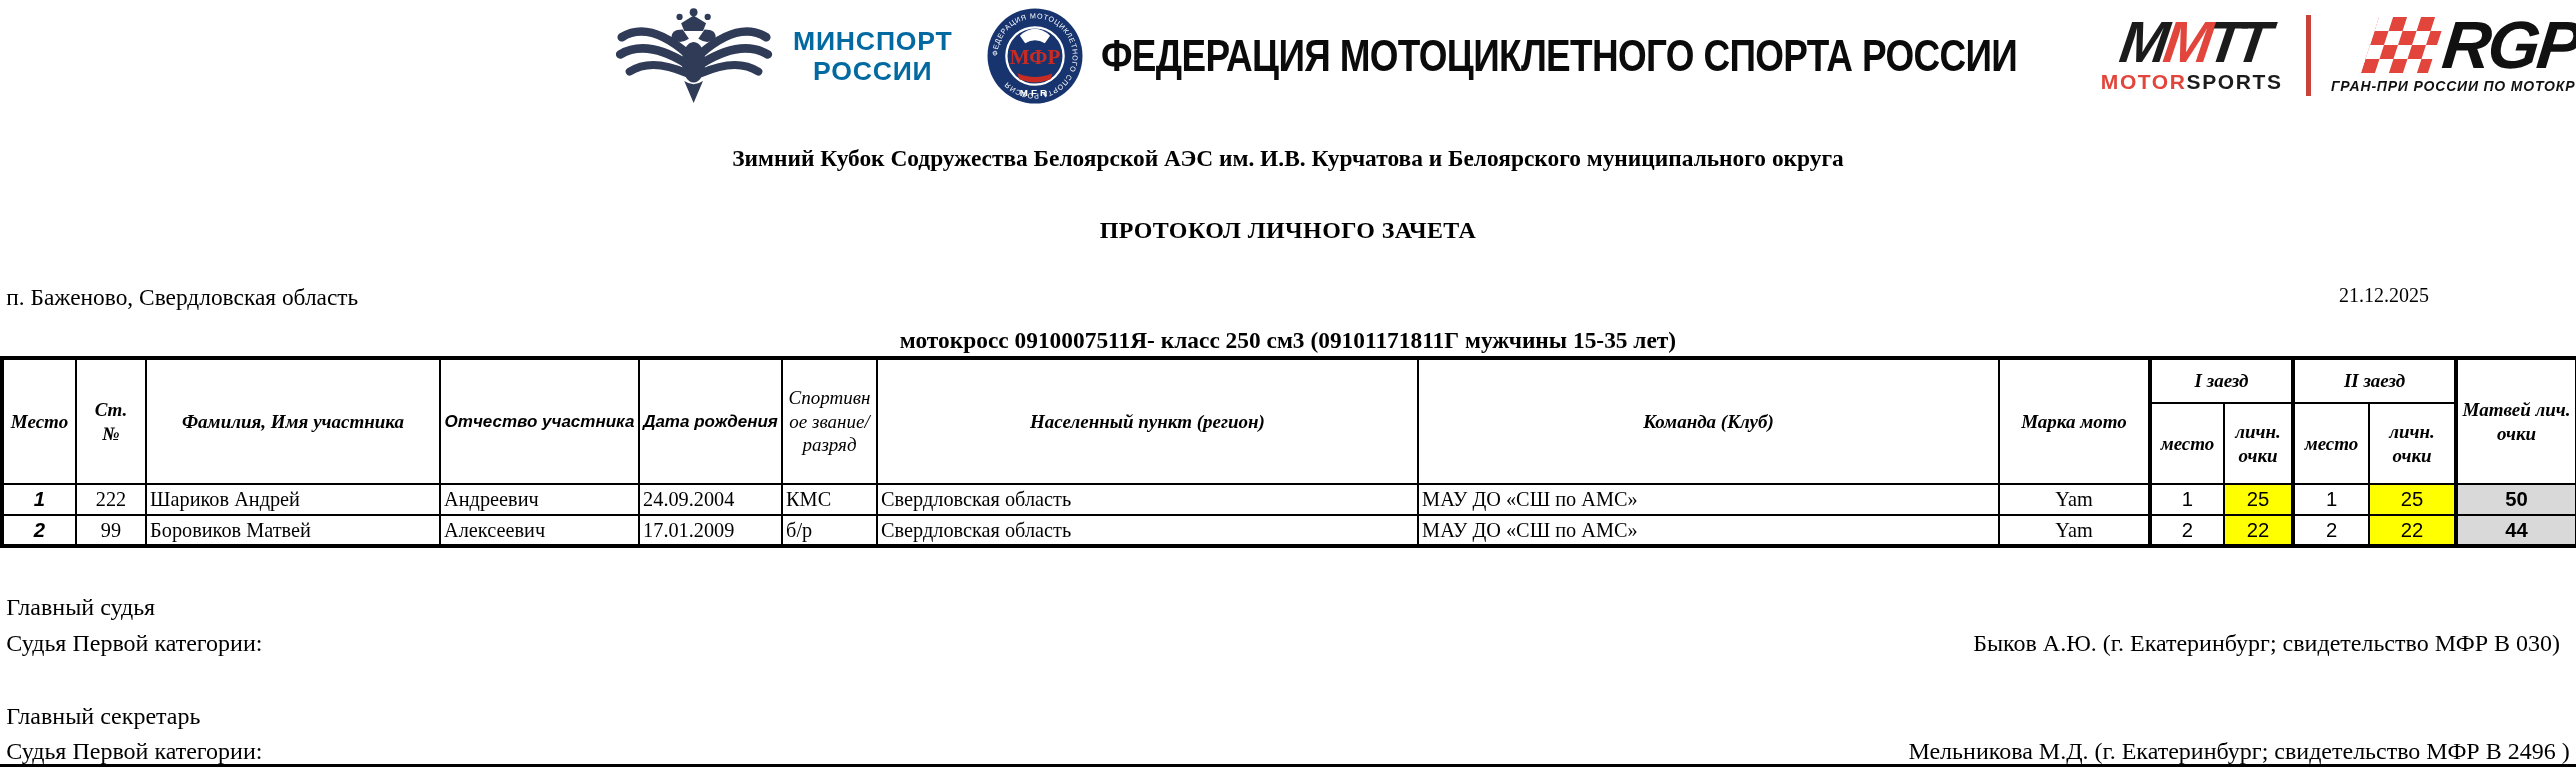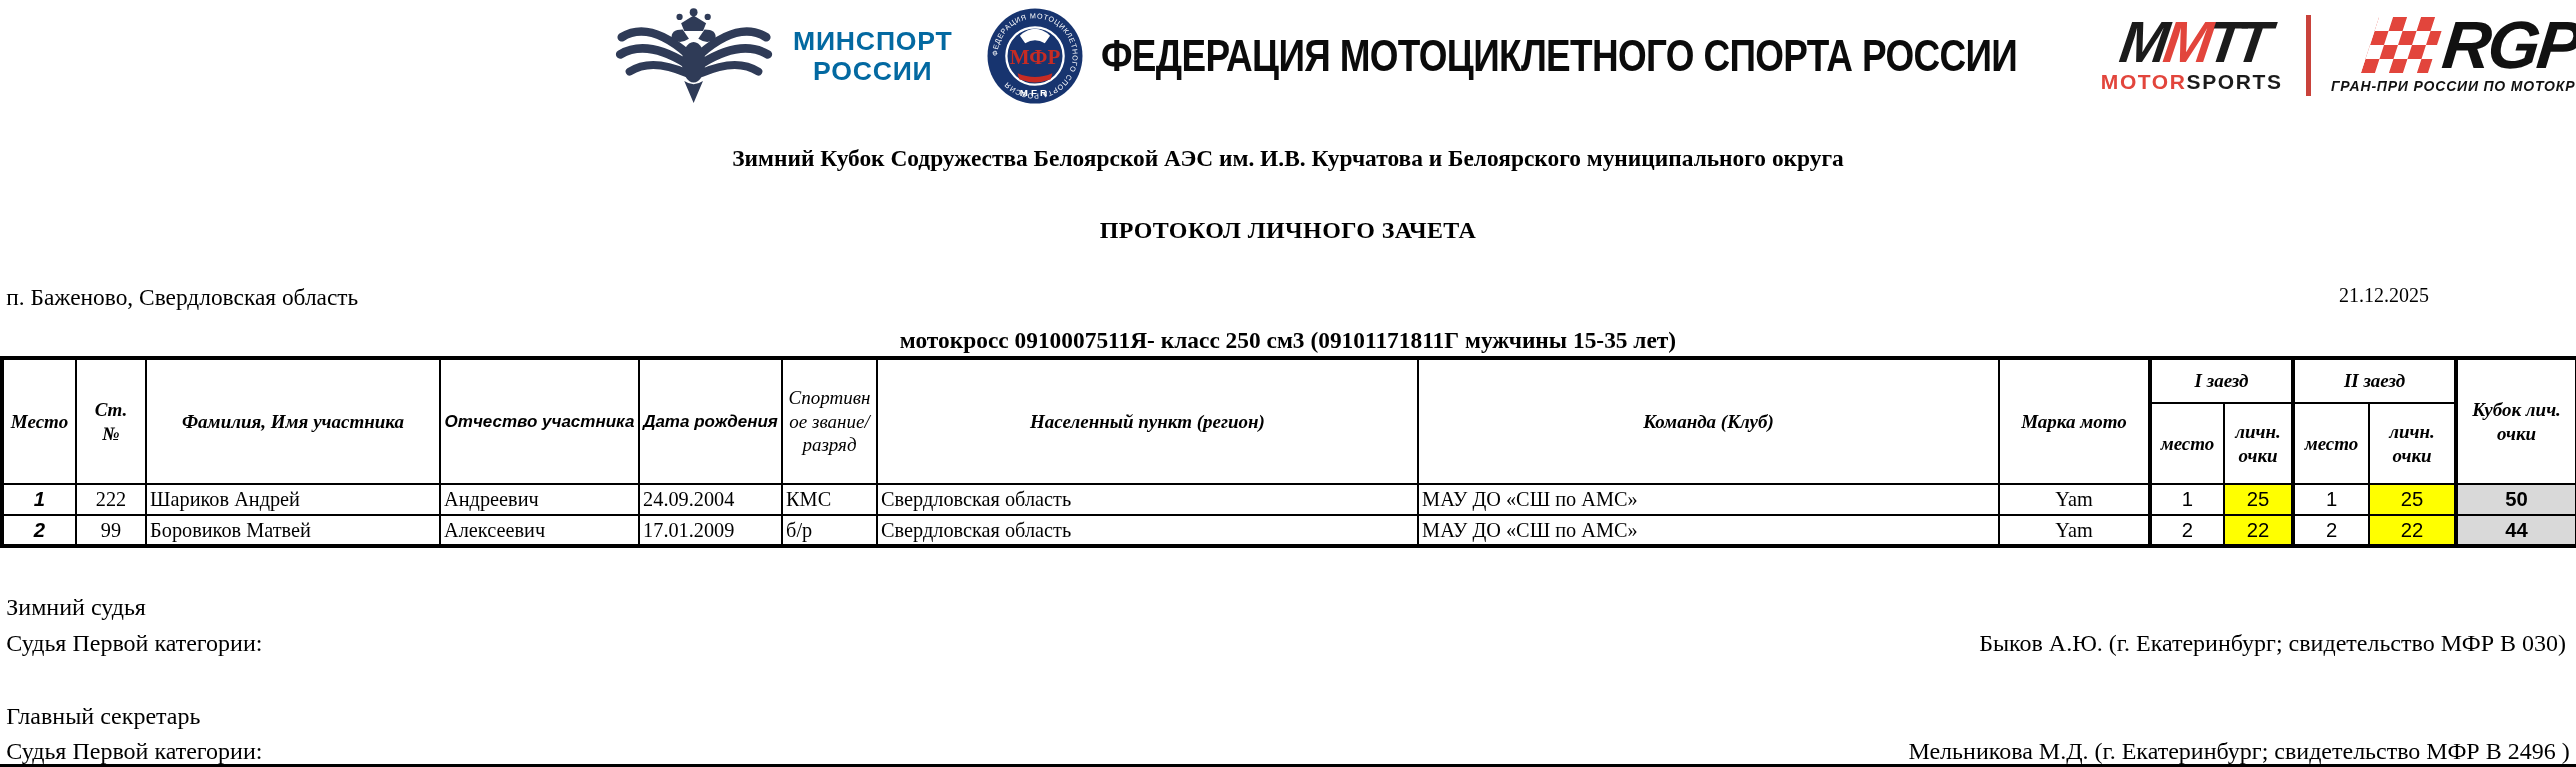--- a/index.html
+++ b/index.html
@@ -171,21 +171,21 @@
         </th>
     <th rowspan="2">Фамилия, Имя участника</th>
     <th rowspan="2" class="sans-head">Отчество участника</th>
     <th rowspan="2" class="sans-head">Дата рождения</th>
     <th rowspan="2" class="light">Спортивное звание/разряд</th>
     <th rowspan="2">Населенный пункт (регион)</th>
     <th rowspan="2">Команда (Клуб)</th>
     <th rowspan="2">Марка мото</th>
     <th colspan="2" class="bL-thick">I заезд</th>
     <th colspan="2" class="bL-thick">II заезд</th>
-    <th rowspan="2" class="bL-thick">Кубок лич. очки</th>
+    <th rowspan="2" class="bL-thick">Матвей лич. очки</th>
   </tr>
   <tr class="hdr-sub hdr-split">
     <th class="bL-thick">место</th>
     <th>личн. очки</th>
     <th class="bL-thick">место</th>
     <th>личн. очки</th>
   </tr>
 
   <tr class="data-row">
     <td class="place-cell">1</td>
@@ -216,22 +216,22 @@
     <td class="c">Yam</td>
     <td class="num bL-thick">2</td>
     <td class="num pts">22</td>
     <td class="num bL-thick">2</td>
     <td class="num pts">22</td>
     <td class="num total bL-thick">44</td>
   </tr>
 </tbody>
   </table>
 
-<div class="official-role" style="top:594px;">Зимний судья</div>
+<div class="official-role" style="top:594px;">Главный судья</div>
 <div class="official-role" style="top:630px;">Судья Первой категории:</div>
-<div class="official-name" style="top:630px;right:10px;">Быков А.Ю. (г. Екатеринбург; свидетельство МФР В 030)</div>
+<div class="official-name" style="top:630px;right:16px;">Быков А.Ю. (г. Екатеринбург; свидетельство МФР В 030)</div>
 
 <div class="official-role" style="top:703px;">Главный секретарь</div>
 <div class="official-role" style="top:738px;">Судья Первой категории:</div>
 <div class="official-name" style="top:738px;right:6.3px;">Мельникова М.Д. (г. Екатеринбург; свидетельство МФР В 2496 )</div>
 
 <div class="bottom-rule"></div>
 
 
 </body></html>

